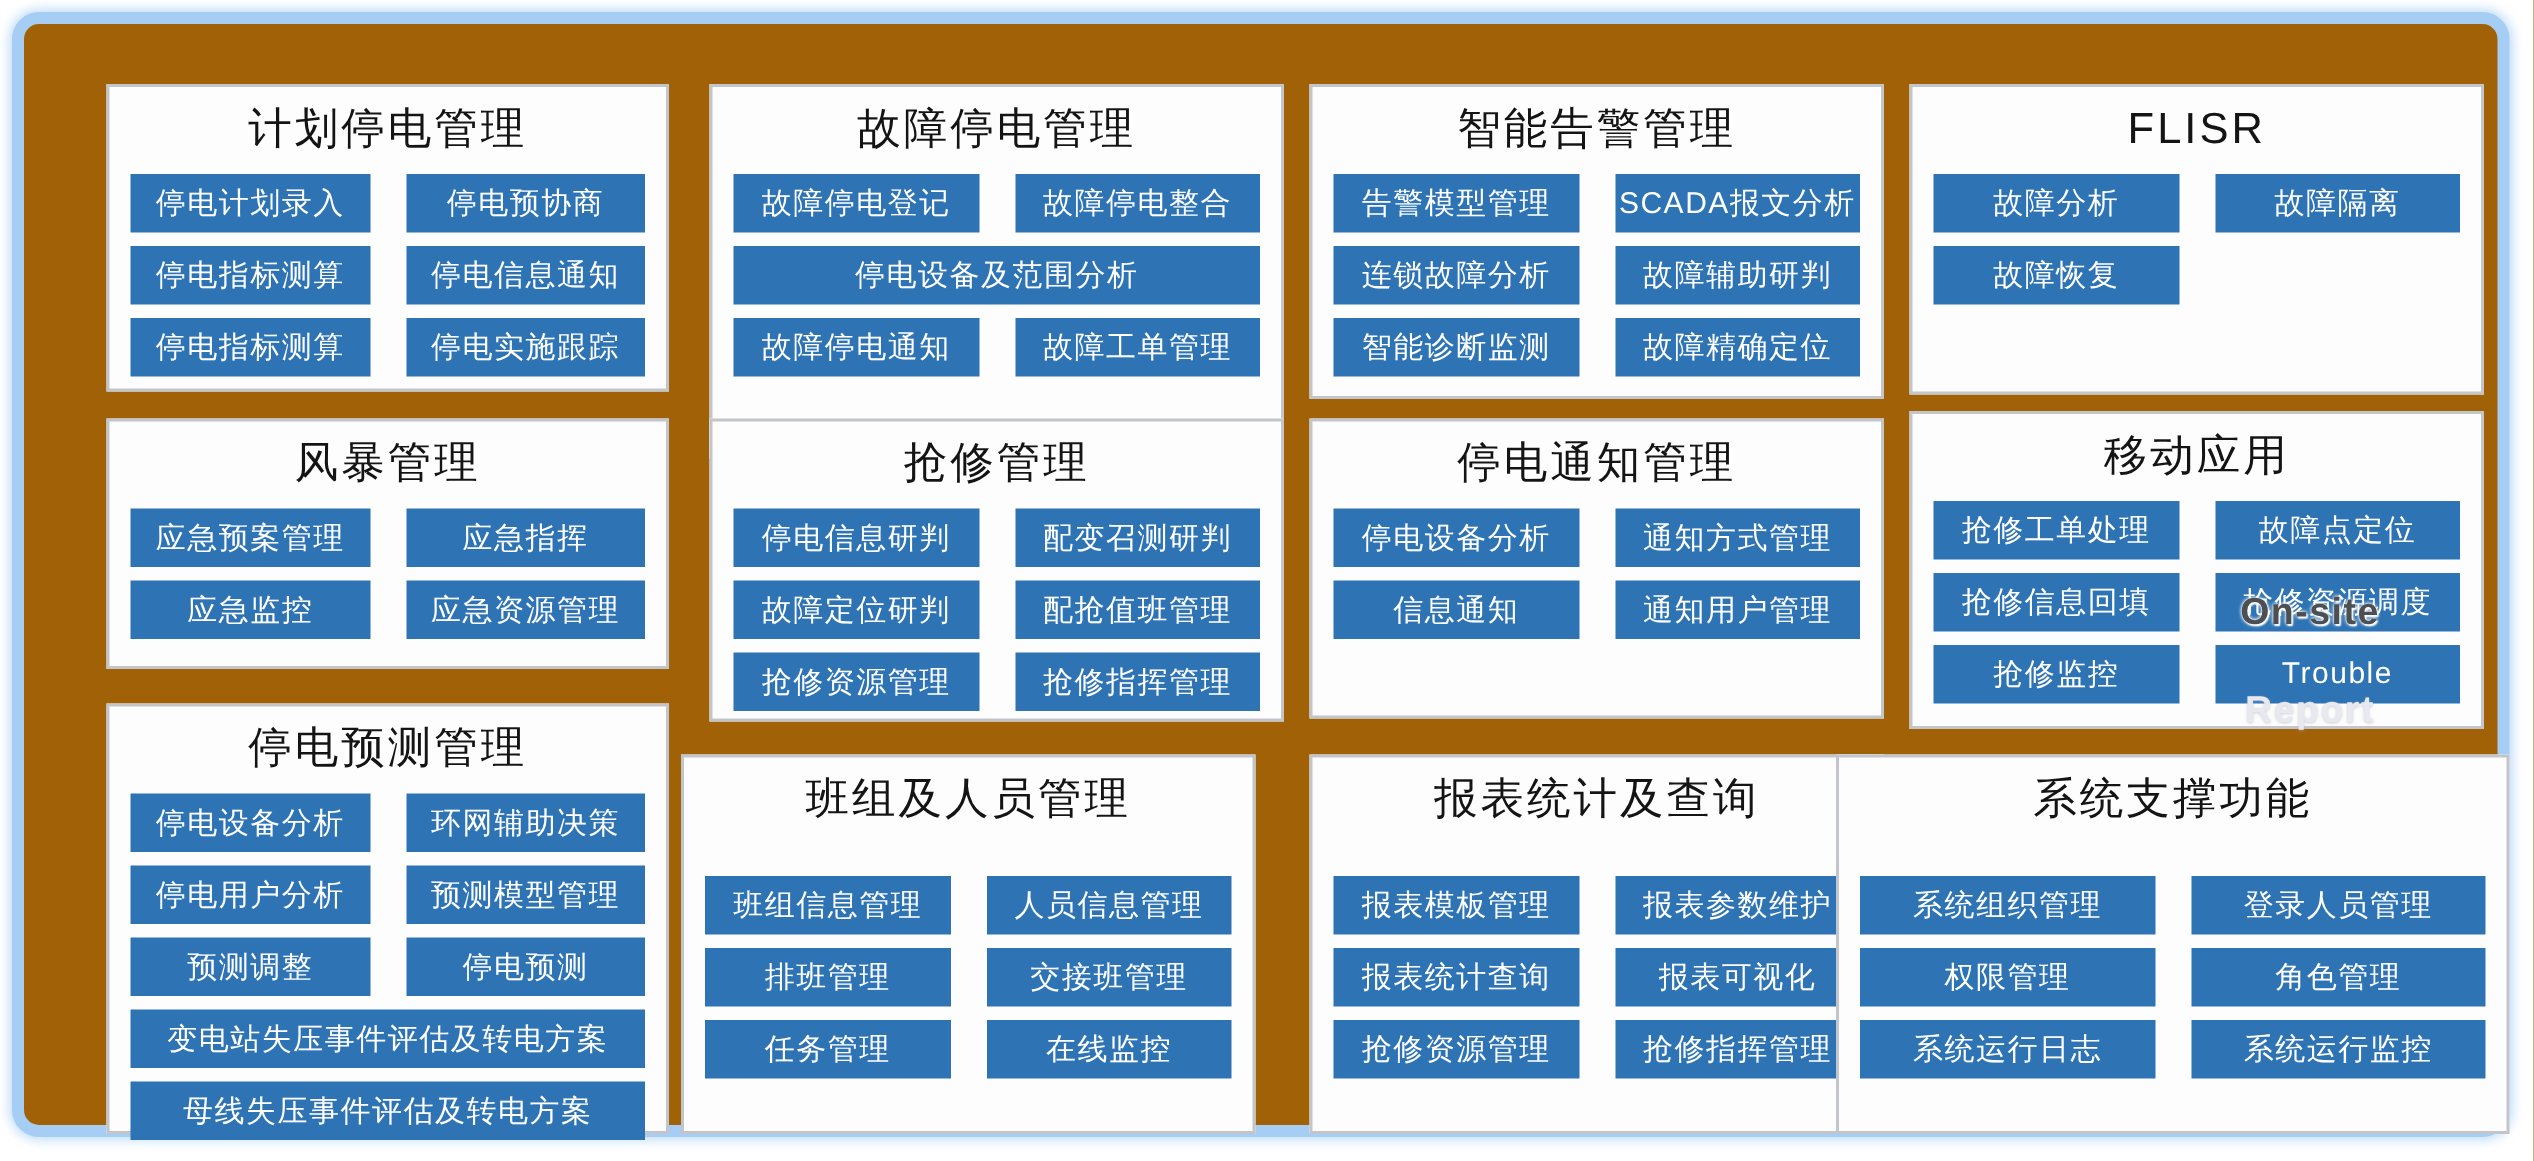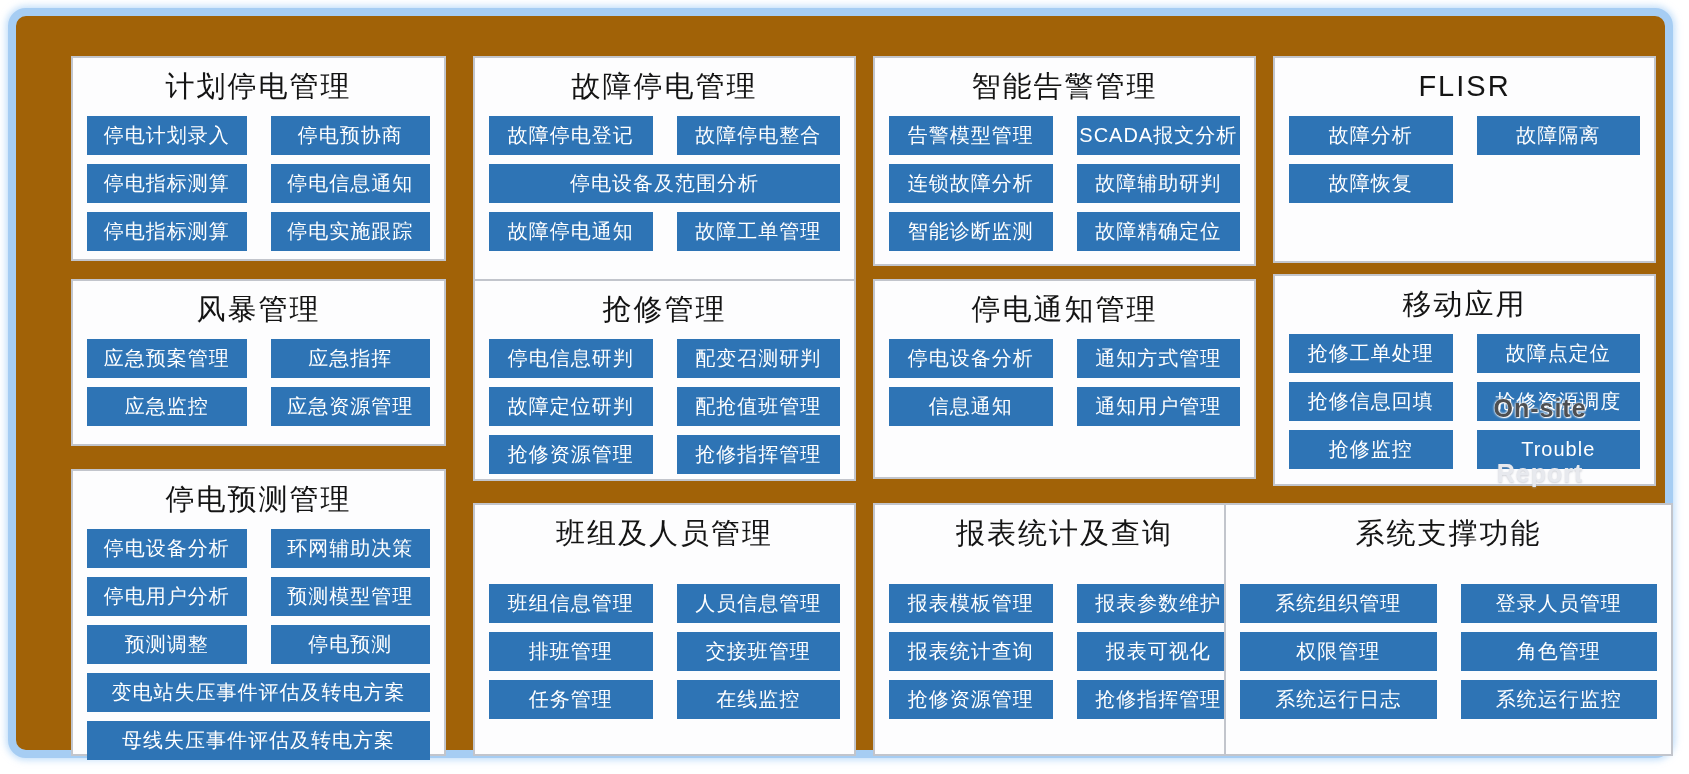--- a/index.html
+++ b/index.html
@@ -38,21 +38,21 @@
   
   .pos-0{left:55px;top:40px;width:375px;height:205px;}
   .pos-1{left:457px;top:40px;width:383px;height:250px;}
   .pos-2{left:857px;top:40px;width:383px;height:210px;}
   .pos-3{left:1257px;top:40px;width:383px;height:207px;}
   .pos-4{left:55px;top:263px;width:375px;height:167px;}
   .pos-5{left:457px;top:263px;width:383px;height:202px;}
   .pos-6{left:857px;top:263px;width:383px;height:200px;}
   .pos-7{left:1257px;top:258px;width:383px;height:212px;}
   .pos-8{left:55px;top:453px;width:375px;height:287px;}
-  .pos-9{left:457px;top:487px;width:383px;height:253px;}
+  .pos-9{left:438px;top:487px;width:383px;height:253px;}
   .pos-10{left:857px;top:487px;width:383px;height:253px;}
   .pos-11{left:1208px;top:487px;width:449px;height:253px;}
   .pos-9 .btn-grid,.pos-10 .btn-grid,.pos-11 .btn-grid{margin-top:32px;}
   
   .overlay-word{
     position:absolute;width:180px;text-align:center;
     font-size:25px;font-weight:600;letter-spacing:1px;pointer-events:none;
   }
   #overlay-onsite{
     left:1450px;top:394px;color:#4d4f52;

